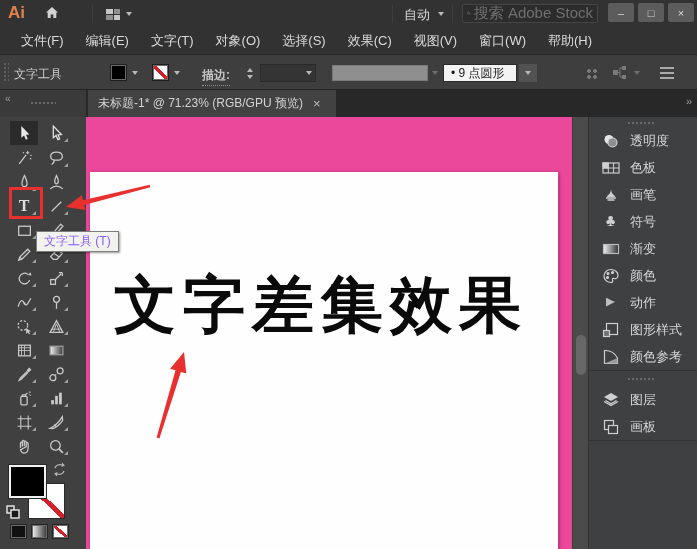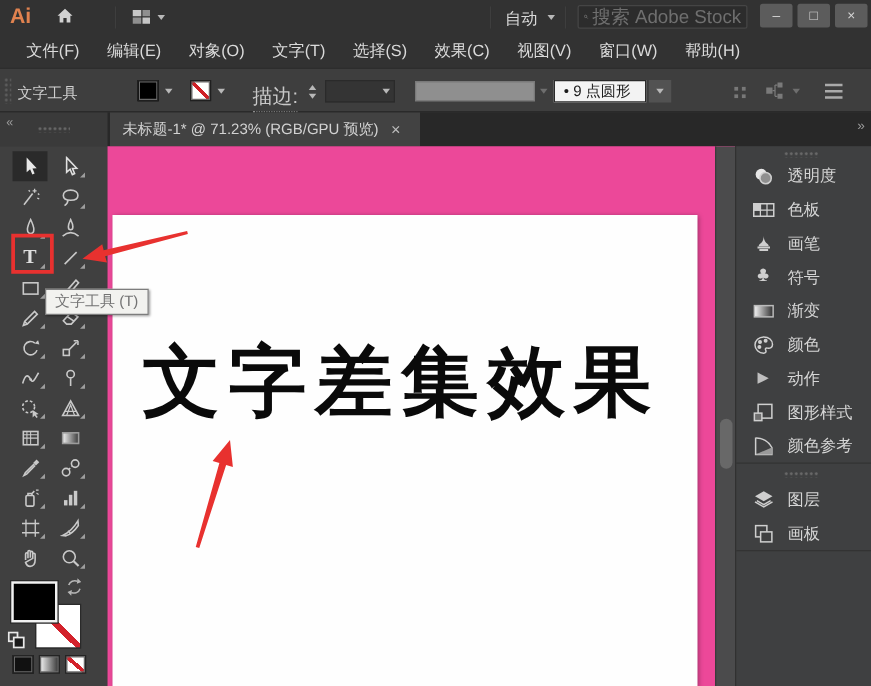--- a/index.html
+++ b/index.html
@@ -28,21 +28,21 @@
   #menubar { height:26px; display:flex; align-items:flex-end; padding-left:10px; background:#323232; }
   .menu-item { font-size:13px; color:#dadada; padding:0 11px; line-height:26px; }
   
   #controlbar { position:relative; height:36px; background:#3e3e3e; border-top:1px solid #282828; border-bottom:1px solid #242424; }
   #cb-grip { position:absolute; left:3px; top:7px; width:6px; height:21px; }
   #cb-status { position:absolute; left:14px; top:11px; font-size:12px; color:#cfcfcf; }
   .swatch { position:absolute; top:9px; width:17px; height:17px; border:1px solid #1f1f1f; box-shadow:0 0 0 1px #6a6a6a inset; }
   #cb-fill { left:110px; background:#000; }
   #cb-stroke { left:152px; background:linear-gradient(to top right, #fff 43%, #cf2027 43%, #cf2027 57%, #fff 57%); }
   .cb-chev { position:absolute; top:16px; }
-  #cb-stroke-label { position:absolute; left:202px; top:12px; font-size:16px; color:#c8c8c8; border-bottom:1px dotted #8d8d8d; padding-bottom:1px; }
+  #cb-stroke-label { position:absolute; left:202px; top:12px; font-size:12px; color:#c8c8c8; border-bottom:1px dotted #8d8d8d; padding-bottom:1px;font-weight:bold; }
   #cb-stepper { position:absolute; left:243px; top:8px; width:13px; height:20px; display:flex; flex-direction:column; align-items:center; justify-content:center; gap:3px; }
   .chev-up { width:0;height:0;border:3.5px solid transparent;border-bottom:4.5px solid #b8b8b8; }
   #cb-weight { position:absolute; left:260px; top:9px; width:56px; height:18px; background:#343434; border:1px solid #2a2a2a; }
   #cb-weight .chev { position:absolute; right:3px; top:6px; }
   #cb-profile { position:absolute; left:332px; top:10px; width:96px; height:16px; background:#8f8f8f; border:1px solid #7a7a7a; }
   #cb-profile-chev { position:absolute; left:432px; top:16px; }
   #cb-brush { position:absolute; left:443px; top:9px; width:74px; height:18px; background:#f3f3f3; border:1px solid #2a2a2a;
     font-size:12px; color:#1b1b1b; display:flex; align-items:center; padding-left:7px; gap:5px; }
   #cb-brush-btn { position:absolute; left:519px; top:9px; width:18px; height:18px; background:#525252; display:flex; align-items:center; justify-content:center; }
   #cb-brush-btn .chev { margin-top:3px; }
@@ -93,21 +93,21 @@
   .ditem svg { width:18px; height:18px; stroke:#cfcfcf; fill:none; stroke-width:1.2; }
   .dlabel { font-size:13px; color:#d6d6d6; white-space:nowrap; }
   .ddiv { position:relative; height:16px; border-top:1px solid #333; }
   .ddiv .grip2 { position:absolute; left:38px; top:6px; width:28px; height:5px;
     background-image:radial-gradient(#6a6a6a 1px, transparent 1.2px); background-size:4px 4px; }
   .dglyph { font-size:15px; color:#cfcfcf; line-height:1; }
   
   #overlay { position:absolute; left:0; top:0; width:697px; height:549px; pointer-events:none; z-index:50; }
   #redbox { position:absolute; left:9px; top:187px; width:34px; height:32px; border:3px solid #e8312f; }
   #tooltip { position:absolute; left:36px; top:231px; height:21px; background:#f2f2ef; border:1px solid #7d7d7d;
-    box-shadow:1px 1px 2px rgba(0,0,0,.4); font-size:12px; color:#737373; display:flex; align-items:center; padding:0 7px; white-space:nowrap; }
+    box-shadow:1px 1px 2px rgba(0,0,0,.4); font-size:12px; color:#8b5cf6; display:flex; align-items:center; padding:0 7px; white-space:nowrap; }
 </style>
 </head>
 <body>
 
 <div id="titlebar">
   <span id="logo">Ai</span>
   <span id="home">
     <svg width="16" height="16" viewBox="0 0 16 16">
         <path d="M8 2 L14 7.5 H12.3 V13 H9.3 V9.4 H6.7 V13 H3.7 V7.5 H2 Z" fill="#d2d2d2"></path>
       </svg>
@@ -136,22 +136,22 @@
   <div id="winbtns">
     <span class="winbtn">–</span>
     <span class="winbtn">□</span>
     <span class="winbtn">×</span>
   </div>
 </div>
 
 <div id="menubar">
   <span class="menu-item">文件(F)</span>
   <span class="menu-item">编辑(E)</span>
+  <span class="menu-item">文字(T)</span>
   <span class="menu-item">对象(O)</span>
-  <span class="menu-item">文字(T)</span>
   <span class="menu-item">选择(S)</span>
   <span class="menu-item">效果(C)</span>
   <span class="menu-item">视图(V)</span>
   <span class="menu-item">窗口(W)</span>
   <span class="menu-item">帮助(H)</span>
 </div>
 
 <div id="controlbar">
   <div id="cb-grip" class="vgrip"></div>
   <span id="cb-status">文字工具</span>

